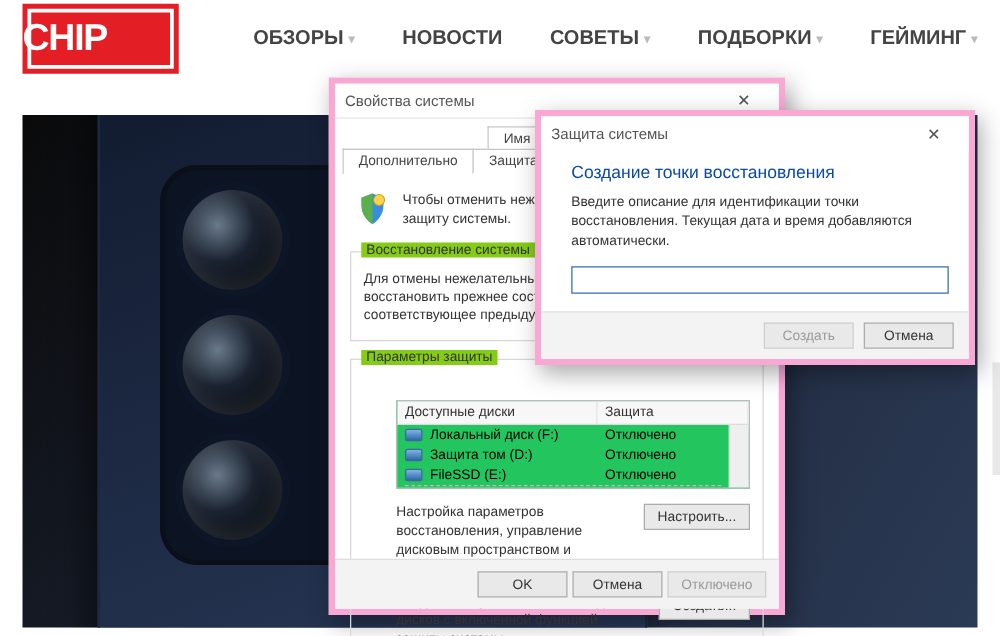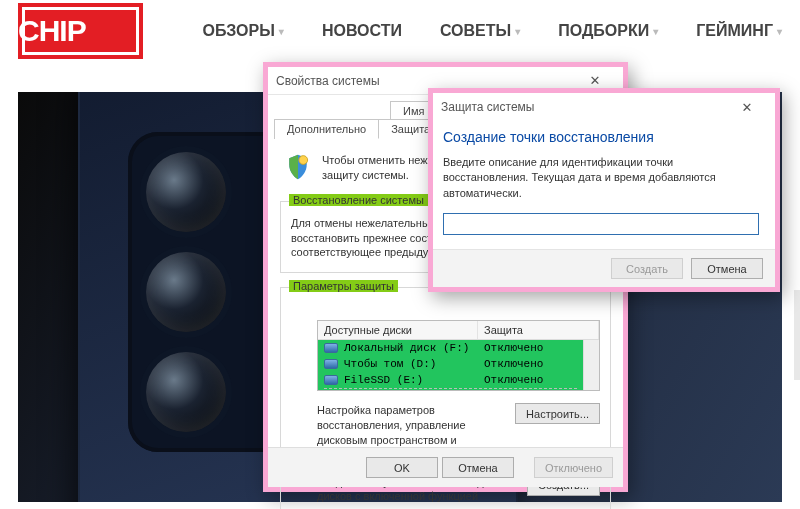--- a/index.html
+++ b/index.html
@@ -20,21 +20,21 @@
   .cam-island { position:absolute; left:110px; top:40px; width:190px; height:320px; border-radius:30px; background:#0c1424; box-shadow: inset 0 0 0 4px #0a0f1a; }
   .lens { position:absolute; width:80px; height:80px; border-radius:50%; background: radial-gradient(circle at 35% 35%, #6a7a8a 0%, #1a2230 40%, #000 100%); box-shadow: 0 0 0 6px #0d1626, inset 0 0 20px rgba(255,255,255,.15); }
   .lens.l1{left:128px;top:60px;} .lens.l2{left:128px;top:160px;} .lens.l3{left:128px;top:260px;}
   .hero-right-thumb { position:absolute; right:-2px; top:290px; width:8px; height:90px; background:#e8e8e8; z-index:2; }
 
   
   .win { position: absolute; background: #fff; border: 5px solid #f9a8d4; box-shadow: 4px 6px 18px rgba(0,0,0,.35); }
   .win-title { height: 28px; display: flex; align-items: center; padding: 0 8px; font-size: 12px; color: #555; border-bottom: 1px solid #e6e6e6; background:#fff; }
   .win-title .x { margin-left: auto; width: 40px; height: 26px; display:flex; align-items:center; justify-content:center; color:#555; font-size:13px; cursor:pointer; }
   .win-btn { min-width: 72px; height: 21px; border: 1px solid #adadad; background: #e9e9e9; font-size: 11px; color: #333; cursor:pointer; display:inline-flex; align-items:center; justify-content:center; padding:0 10px;}
-  .win-btn.disabled { color:#9a9a9a; border-color:#cfcfcf;margin-left:16px; }
+  .win-btn.disabled { color:#9a9a9a; border-color:#cfcfcf; }
   .fieldset-label { position: absolute; top: -8px; left: 8px; background:#84cc16; padding:0 4px; color:#333; }
 
   
   .dlg-sys { left: 263px; top: 62px; width: 365px; height: 430px; z-index: 5; }
   .tabs { display:flex; margin: 6px 6px 0 6px; position: relative; }
   .tab { border:1px solid #c7c7c7; border-bottom:none; background:#fff; font-size:11px; padding:3px 12px; margin-right:-1px; color:#444; cursor:pointer; }
   .tab-row2 { margin-top: -1px; }
   .tabs .spacer { flex:1; border-bottom:1px solid #c7c7c7; }
   .sys-body { padding: 10px 12px 0 12px; }
   .sys-intro { display:flex; gap:10px; padding:4px 0 12px 4px; }
@@ -47,27 +47,27 @@
   .drive-head > div { padding:3px 6px; border-right:1px solid #e3e3e3; color:#333; }
   .drive-row > div { padding:2px 6px; }
   .col-a { width:160px; display:flex; align-items:center; gap:6px;}
   .col-b { flex:1; }
   .disk-icon { width:14px; height:10px; background:linear-gradient(#7fb2e6,#2e6aa8); border-radius:2px; border:1px solid #3a6a9a; }
   .sys-actions { display:flex; align-items:flex-start; gap:10px; margin-top:12px; }
   .sys-actions p { flex:1; color:#333; line-height:1.35; }
   .sys-footer { position:absolute; left:0; right:0; bottom:0; height:40px; border-top:1px solid #dedede; background:#f3f3f3; display:flex; align-items:center; justify-content:flex-end; gap:4px; padding:0 10px;}
   .scroll-stub { width:16px; background:#efefef; border-left:1px solid #dcdcdc; display:flex; flex-direction:column; }
   .drive-body { display:flex; }
-  .drive-rows { flex:1;font-family:Liberation Mono, monospace; }
+  .drive-rows { flex:1; }
   .drive-cut { border-top:1px dashed #bbb; height:2px; margin:0 6px; }
 
   
   .dlg-create { left: 428px; top: 88px; width: 352px; height: 204px; z-index: 10; }
   .dlg-create .win-title { border-bottom: none; }
-  .create-body { padding: 6px 16px 0 10px; }
+  .create-body { padding: 6px 16px 0 24px; }
   .create-heading { color:#0a4aa5; font-size:14px; margin:2px 0 10px 0; font-weight:400;}
   .create-text { color:#333; font-size:11px; line-height:1.4; margin-bottom:12px; }
   .create-input { width:100%; height:22px; border:1px solid #2f6fb0; outline:none; padding:2px 4px; font-size:12px; }
   .create-footer { position:absolute; left:0; right:0; bottom:0; height:38px; border-top:1px solid #e4e4e4; background:#f3f3f3; display:flex; align-items:center; justify-content:flex-end; gap:8px; padding:0 12px;}
 </style>
 </head>
 <body>
 
 <header class="site-header">
   <div class="logo">
@@ -151,21 +151,21 @@
             <div class="drive-row">
               <div class="col-a">
                   <span class="disk-icon"></span>
                   <span>Локальный диск (F:)</span>
                 </div>
               <div class="col-b">Отключено</div>
             </div>
             <div class="drive-row">
               <div class="col-a">
                   <span class="disk-icon"></span>
-                  <span>Чтобы том (D:)</span>
+                  <span>Защита том (D:)</span>
                 </div>
               <div class="col-b">Отключено</div>
             </div>
             <div class="drive-row">
               <div class="col-a">
                   <span class="disk-icon"></span>
                   <span>FileSSD (E:)</span>
                 </div>
               <div class="col-b">Отключено</div>
             </div>

